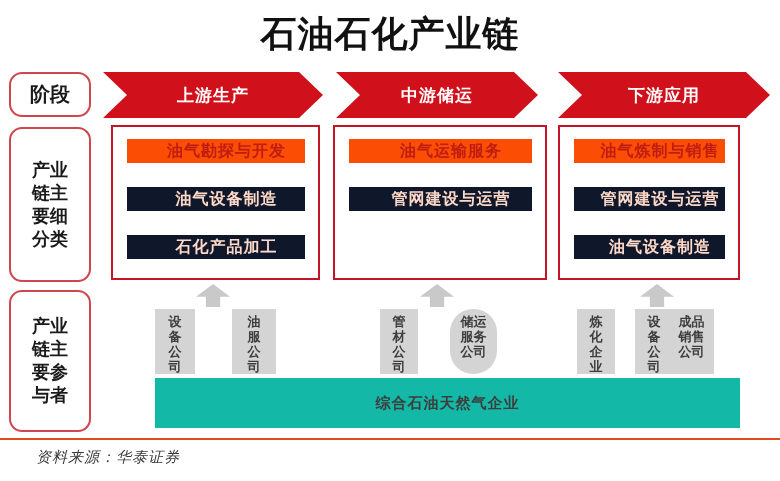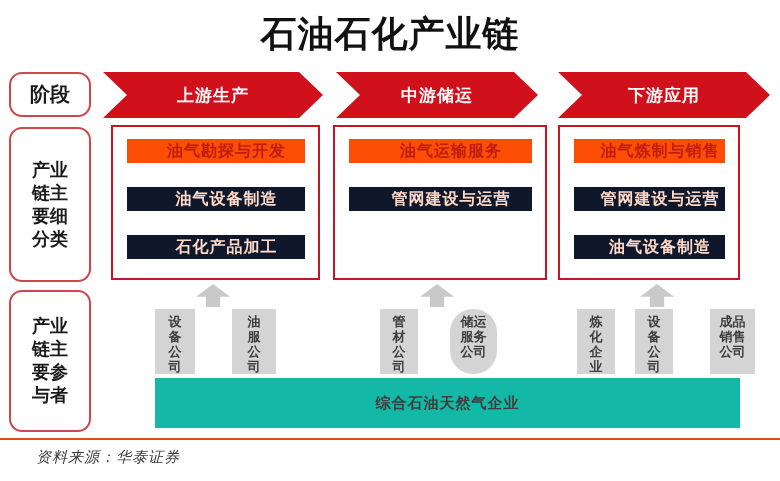--- a/index.html
+++ b/index.html
@@ -53,21 +53,21 @@
     display:flex;justify-content:center;box-sizing:border-box;padding-top:5px;
     font-size:13px;font-weight:bold;color:#3d3d3d;line-height:15px;
     text-align:center;white-space:pre-line;
   }
   .pb-1{left:155px;width:40px;}
   .pb-2{left:232px;width:44px;}
   .pb-3{left:380px;width:38px;}
   .pb-4{left:450px;width:47px;border-radius:23px;}
   .pb-5{left:577px;width:38px;}
   .pb-6{left:635px;width:38px;}
-  .pb-7{left:710px;width:45px;}
+  .pb-7{left:669px;width:45px;}
   .big-bar{
     position:absolute;left:155px;top:378px;width:585px;height:50px;background:#14b8a6;
     display:flex;align-items:center;justify-content:center;
     font-size:15px;font-weight:bold;color:#3d3d3d;letter-spacing:1px;
   }
   .red-line{position:absolute;left:0;top:438px;width:780px;height:2px;background:#e2491b;}
   .source{
     position:absolute;left:8px;top:448px;
     font-family:"Liberation Serif",serif;font-style:italic;
     font-size:15px;color:#3a3a3a;letter-spacing:1px;margin-left:28px;

